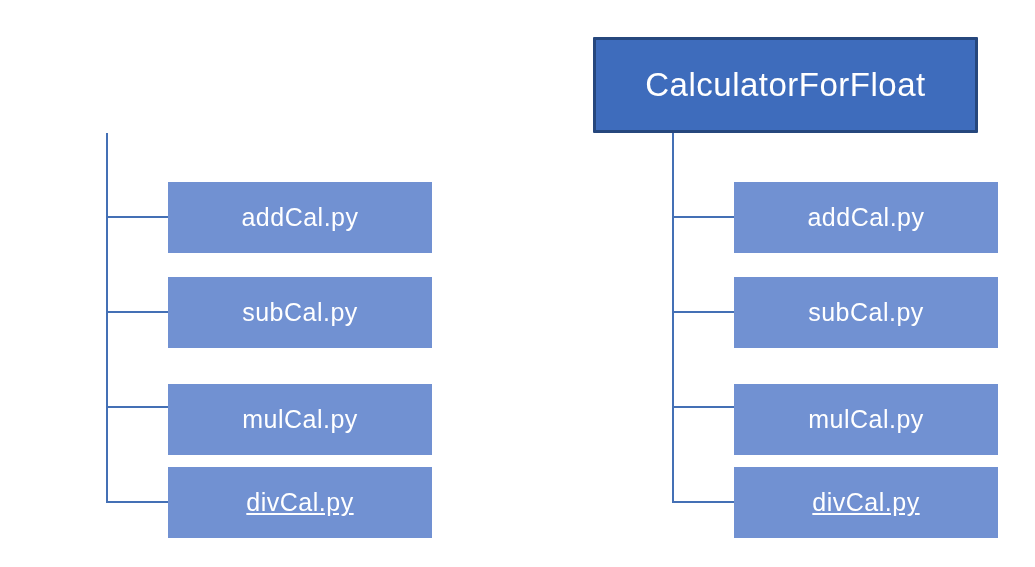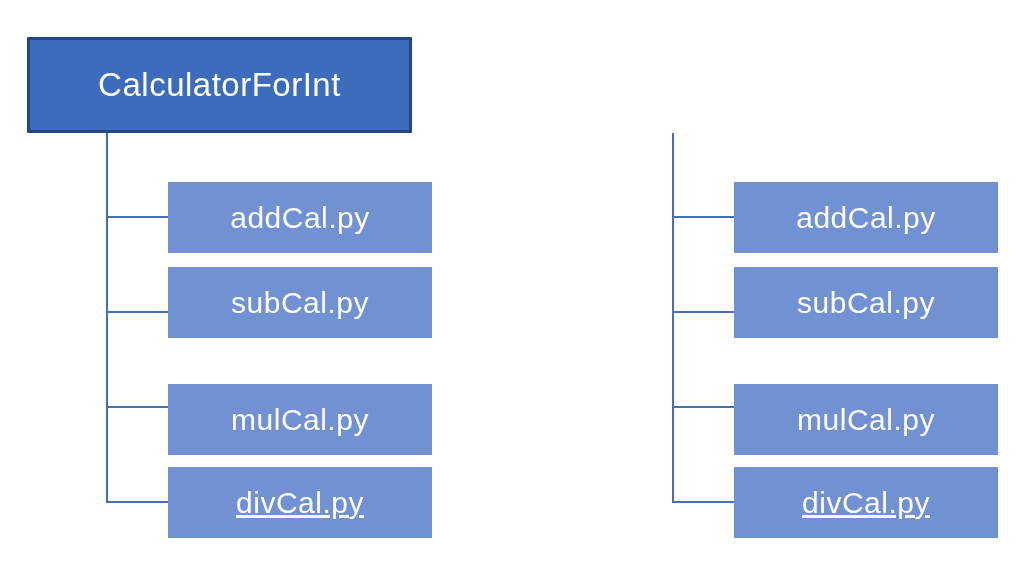--- a/index.html
+++ b/index.html
@@ -51,25 +51,25 @@
   .child-box {
     position: absolute;
     left: 141px;
     width: 264px;
     height: 71px;
     background: var(--child-fill);
     display: flex;
     align-items: center;
     justify-content: center;
     color: var(--text);
-    font-size: 30px;
+    font-size: 25px;
     letter-spacing: 0.5px;
   }
   .child-0 { top: 182px; }
-  .child-1 { top: 267px; }
+  .child-1 { top: 277px; }
   .child-2 { top: 372px; margin-top: 12px; }
   .child-3 { top: 467px; text-decoration: underline; }
   .vline {
     position: absolute;
     left: 79px;
     top: 133px;
     width: 2px;
     height: 370px;
     background: var(--connector);
   }
@@ -84,33 +84,33 @@
   .hline-1 { top: 311px; }
   .hline-2 { top: 406px; }
   .hline-3 { top: 501px; }
 </style>
 </head>
 <body>
 
 <div class="canvas">
 
   <div class="tree tree-left">
-    <div class="root-box">CalculatorForInt</div>
     <div class="vline"></div>
     <div class="hline hline-0"></div>
     <div class="hline hline-1"></div>
     <div class="hline hline-2"></div>
     <div class="hline hline-3"></div>
     <div class="child-box child-0">addCal.py</div>
     <div class="child-box child-1">subCal.py</div>
     <div class="child-box child-2">mulCal.py</div>
     <div class="child-box child-3">divCal.py</div>
   </div>
 
   <div class="tree tree-right">
+    <div class="root-box">CalculatorForFloat</div>
     <div class="vline"></div>
     <div class="hline hline-0"></div>
     <div class="hline hline-1"></div>
     <div class="hline hline-2"></div>
     <div class="hline hline-3"></div>
     <div class="child-box child-0">addCal.py</div>
     <div class="child-box child-1">subCal.py</div>
     <div class="child-box child-2">mulCal.py</div>
     <div class="child-box child-3">divCal.py</div>
   </div>

